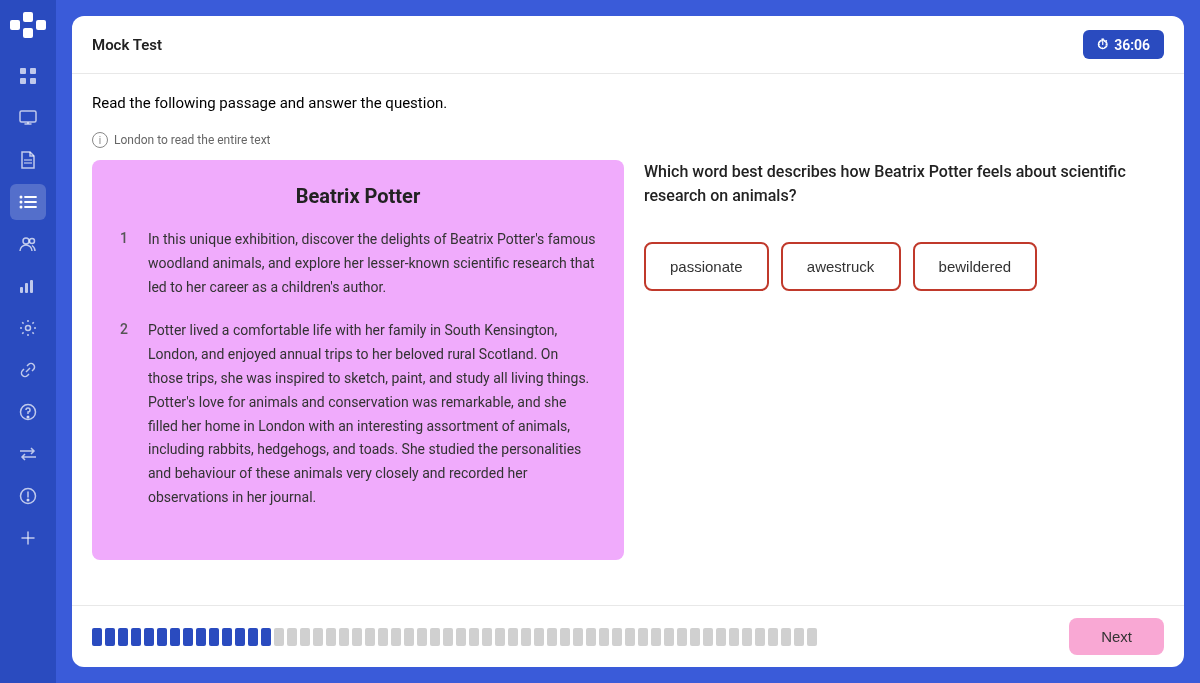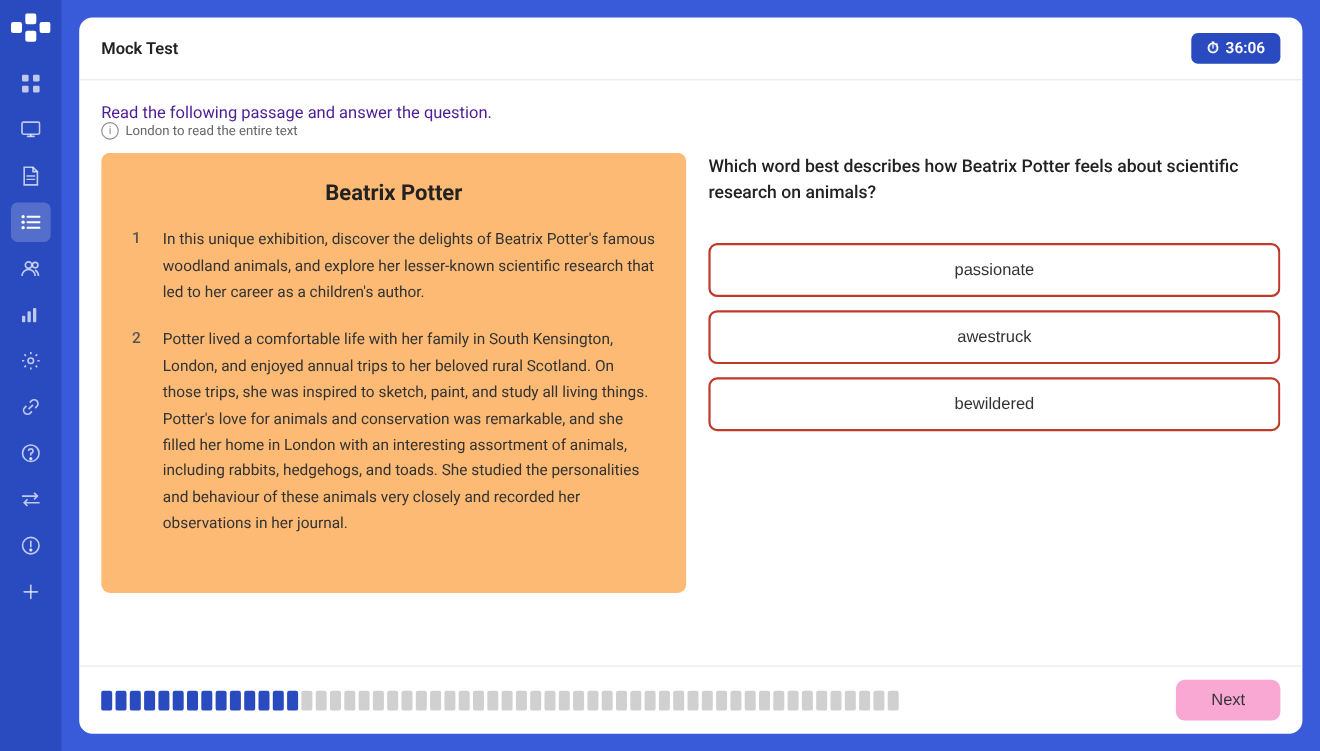--- a/index.html
+++ b/index.html
@@ -109,22 +109,22 @@
     .card-body {
       flex: 1;
       display: flex;
       flex-direction: column;
       padding: 20px;
       overflow: hidden;
     }
 
     .instruction-text {
       font-size: 15px;
-      color: #4c1d95;
-      margin-bottom: 0;
+      color: #000000;
+      margin-bottom: 20px;
     }
 
     .scroll-hint {
       display: flex;
       align-items: center;
       gap: 6px;
       font-size: 12px;
       color: #666;
       margin-bottom: 12px;
     }
@@ -150,21 +150,21 @@
       overflow: hidden;
     }
 
     
     .passage-col {
       flex: 1;
       overflow-y: auto;
     }
 
     .passage-box {
-      background: #fdba74;
+      background: #f0abfc;
       border-radius: 8px;
       padding: 24px 28px;
       min-height: 400px;
     }
 
     .passage-title {
       font-size: 20px;
       font-weight: 700;
       text-align: center;
       color: #222;
@@ -210,21 +210,20 @@
     .answer-options {
       display: flex;
       flex-direction: column;
       gap: 16px;
     }
 
     .answer-row {
       display: flex;
       gap: 12px;
       justify-content: flex-start;
-      flex-direction: column;
     }
 
     .answer-btn {
       border: 2px solid #c0392b;
       background: white;
       color: #333;
       padding: 14px 24px;
       border-radius: 8px;
       font-size: 15px;
       cursor: pointer;

